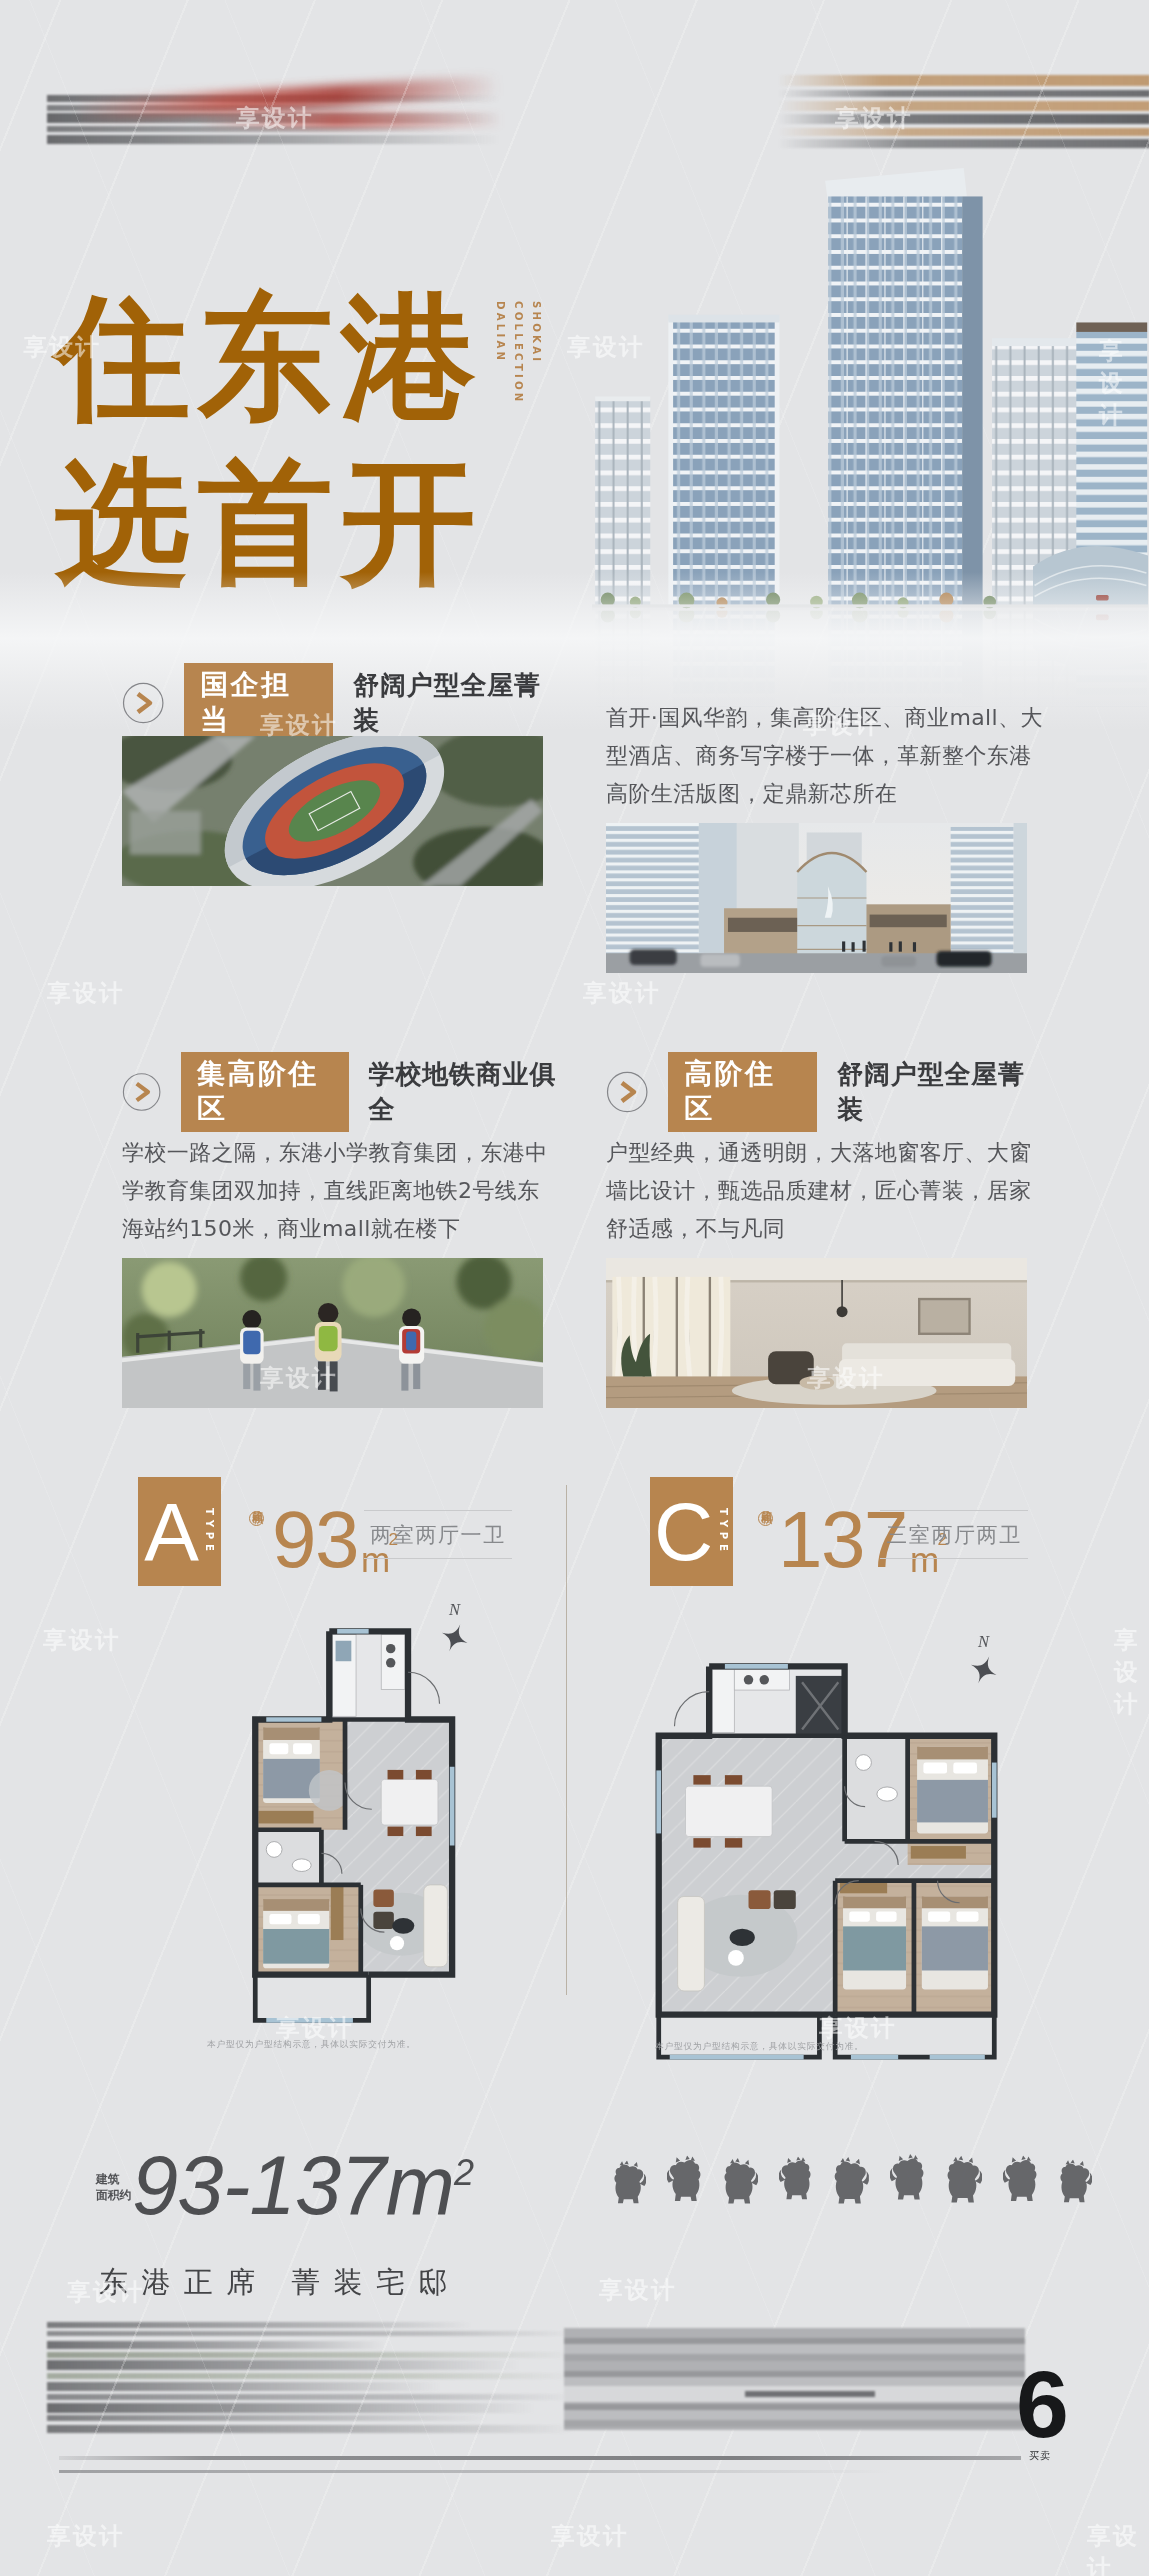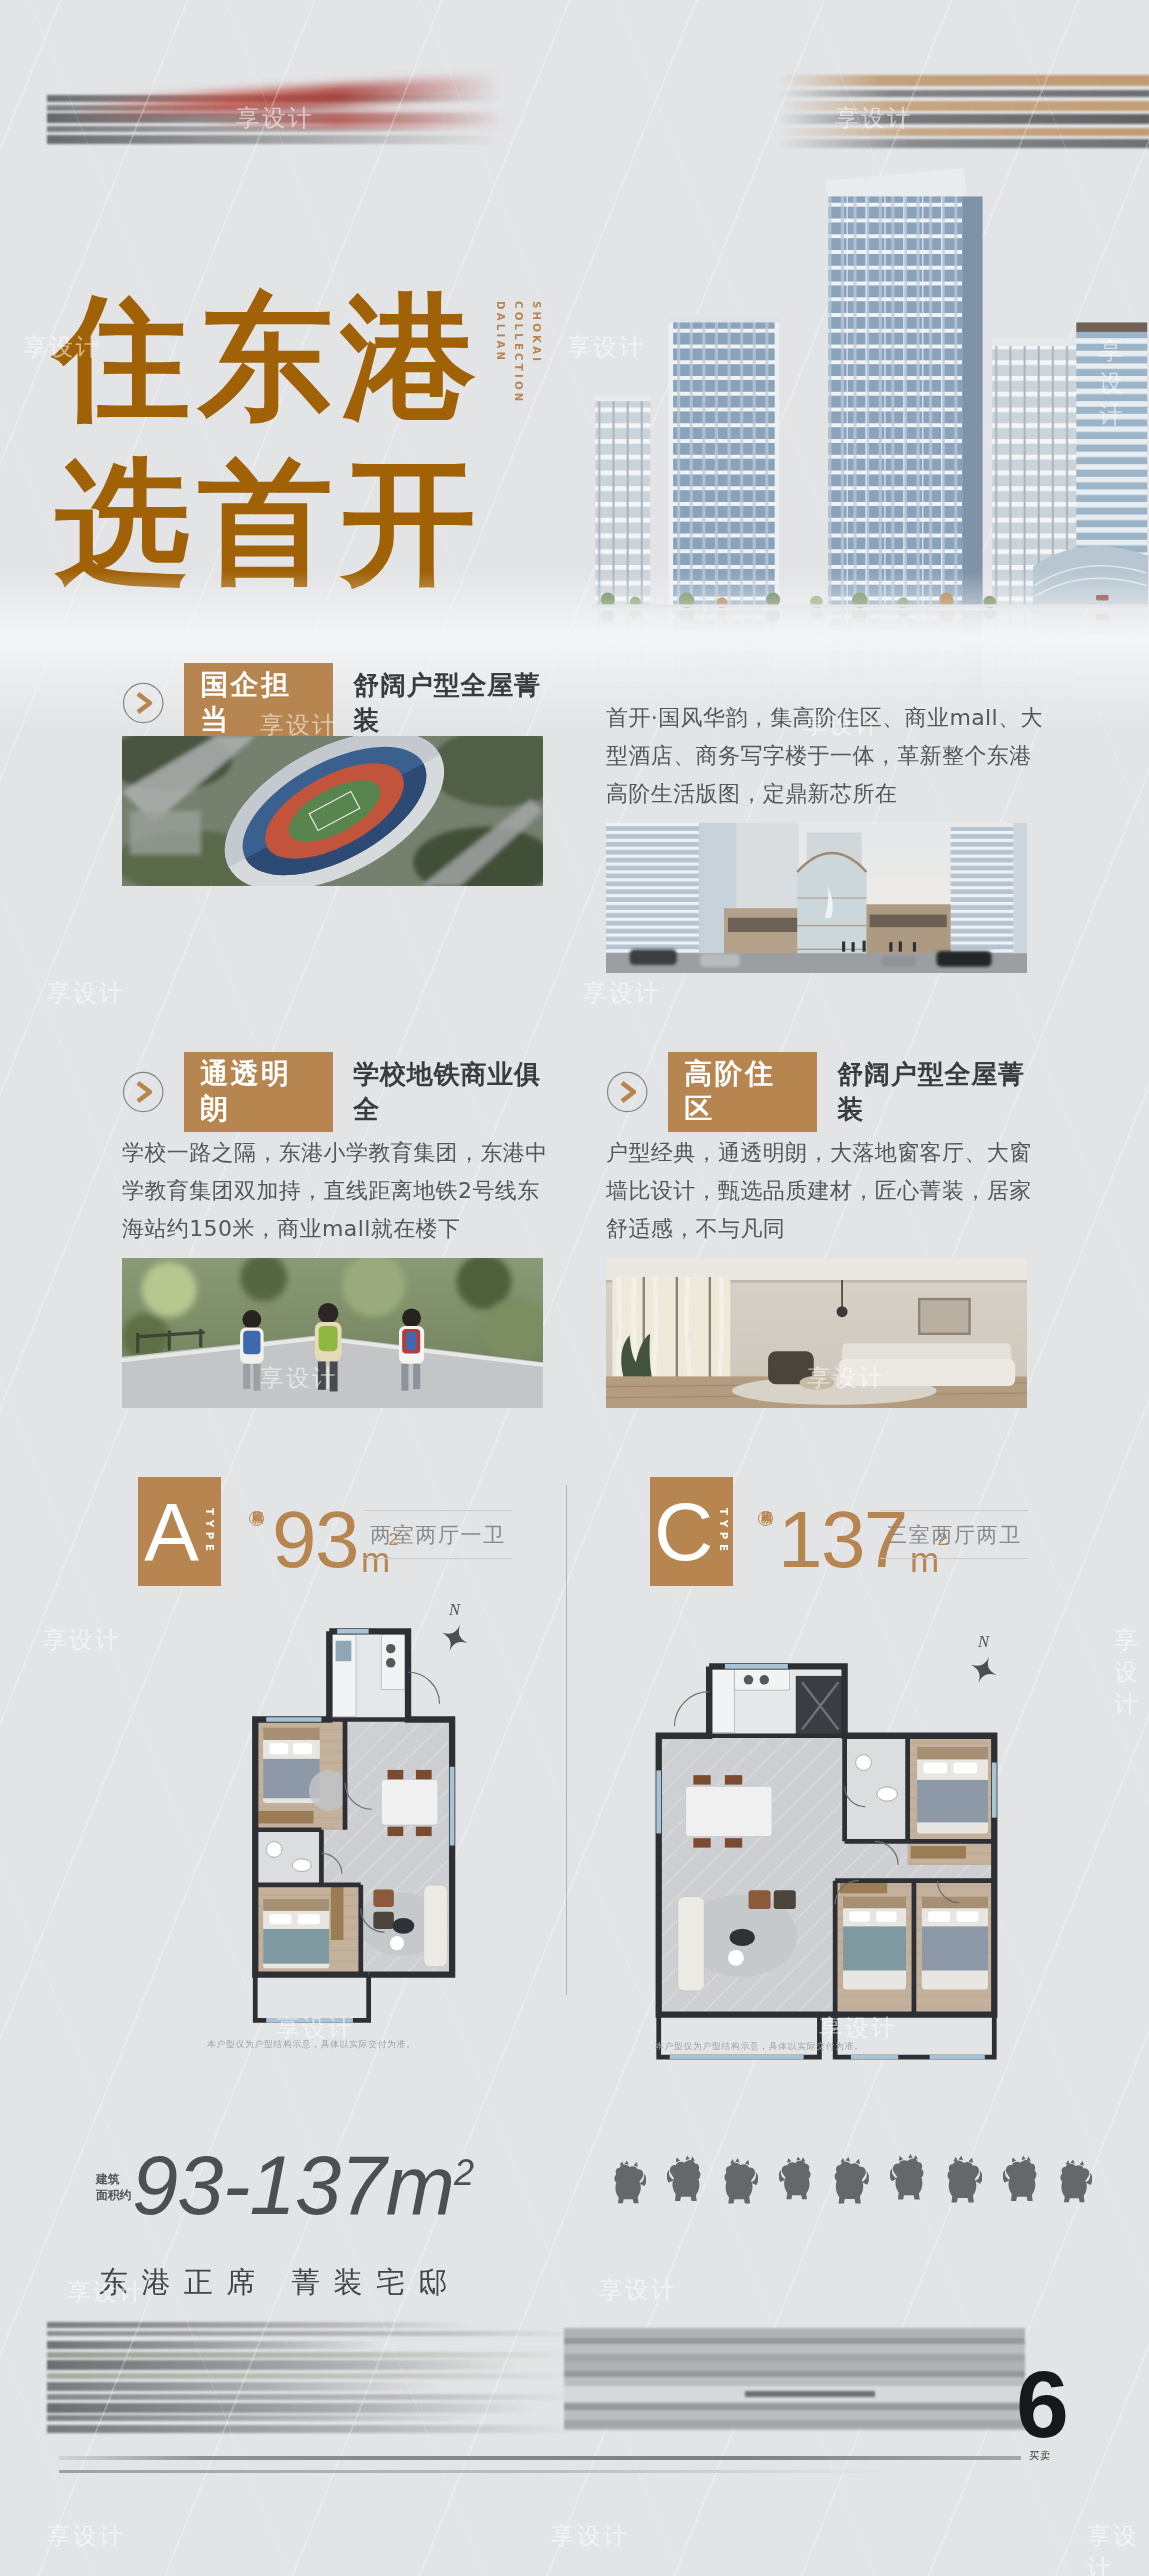--- a/index.html
+++ b/index.html
@@ -22,21 +22,21 @@
     background:conic-gradient(from 280deg at 0% 100%,
       rgba(255,255,255,.35) 0deg 2deg, rgba(255,255,255,0) 2deg 9deg,
       rgba(255,255,255,.3) 9deg 11deg, rgba(255,255,255,0) 11deg 18deg,
       rgba(255,255,255,.3) 18deg 20deg, rgba(255,255,255,0) 20deg 27deg,
       rgba(255,255,255,.3) 27deg 29deg, rgba(255,255,255,0) 29deg 36deg,
       rgba(255,255,255,.3) 36deg 38deg, rgba(255,255,255,0) 38deg 45deg,
       rgba(255,255,255,.3) 45deg 47deg, rgba(255,255,255,0) 47deg 60deg);
     opacity:.5;
   }
   
-  .wm{position:absolute;z-index:6;color:rgba(255,255,255,.55);font-weight:normal;font-size:23.6px;letter-spacing:2.4px;pointer-events:none;}
+  .wm{position:absolute;z-index:6;color:rgba(255,255,255,.55);font-weight:bold;font-size:23.6px;letter-spacing:2.4px;pointer-events:none;}
   
   .strip{position:absolute;filter:blur(0.9px);}
   .redstreak{position:absolute;filter:blur(4.7px);}
   
   .title-line{position:absolute;left:55px;color:#a16207;font-weight:800;font-size:135px;line-height:1;letter-spacing:7.9px;z-index:3;}
   .brand-vert{position:absolute;z-index:3;display:flex;flex-direction:row-reverse;gap:7px;color:#b7854f;}
   .brand-vert span{writing-mode:vertical-rl;font-size:10.2px;font-weight:bold;letter-spacing:3.2px;}
   
   .hero{position:absolute;left:592px;top:124px;width:556px;height:583px;z-index:2;}
   .fadeband{position:absolute;left:0;top:572px;width:1150px;height:158px;z-index:4;
@@ -290,21 +290,21 @@
       </svg>
     </div>
   </section>
 
   <section class="sec" style="left:122px;top:1069px;">
     <div class="sec-head">
       <svg width="44" height="44" viewBox="0 0 56 56">
         <circle cx="28" cy="28" r="26" fill="none" stroke="#85868a" stroke-width="1.6"></circle>
         <path d="M21,16 L37,28 L21,40" fill="none" stroke="#b7854f" stroke-width="6" stroke-linejoin="round"></path>
       </svg>
-      <div class="sec-tag">通透明朗</div>
+      <div class="sec-tag">集高阶住区</div>
       <div class="sec-sub">学校地铁商业俱全</div>
     </div>
     <div class="sec-body">学校一路之隔，东港小学教育集团，东港中学教育集团双加持，直线距离地铁2号线东海站约150米，商业mall就在楼下</div>
     <div class="sec-fig">
       <svg viewBox="0 0 535 190" preserveAspectRatio="none">
         <defs>
           <linearGradient id="grn" x1="0" y1="0" x2="0" y2="1">
             <stop offset="0" stop-color="#8a9a74"></stop>
               <stop offset="1" stop-color="#6d7e58"></stop>
           </linearGradient>

